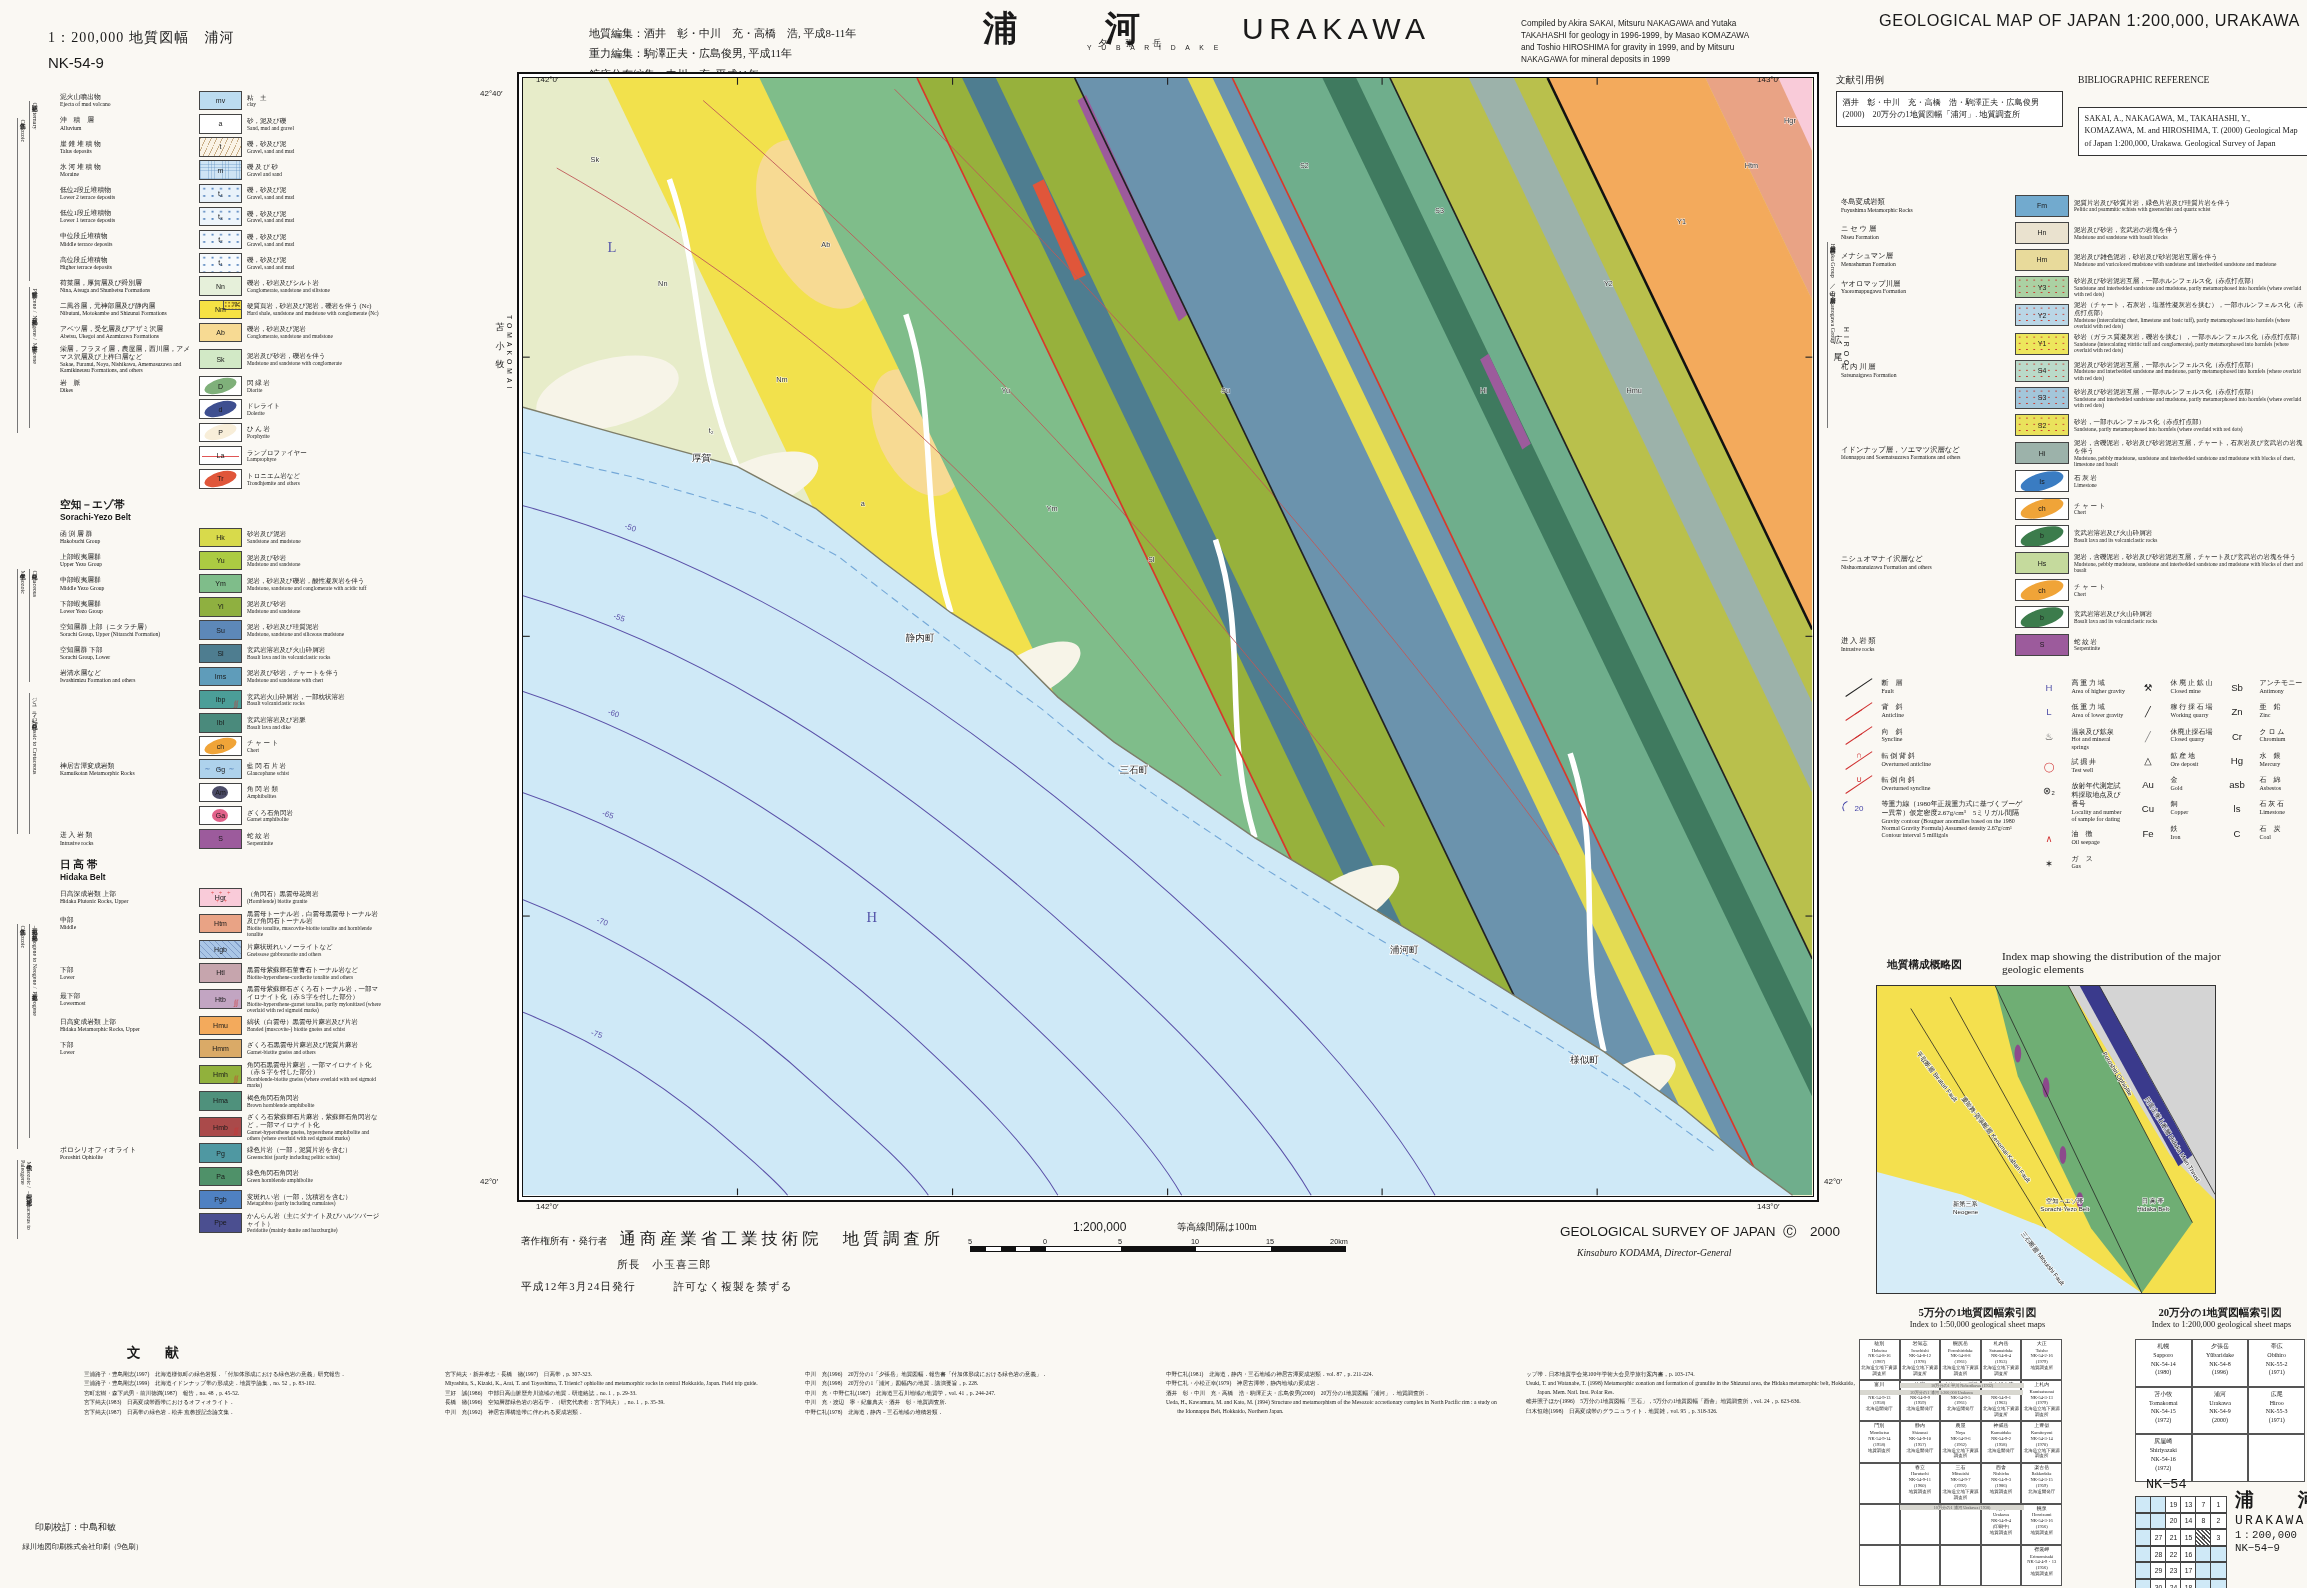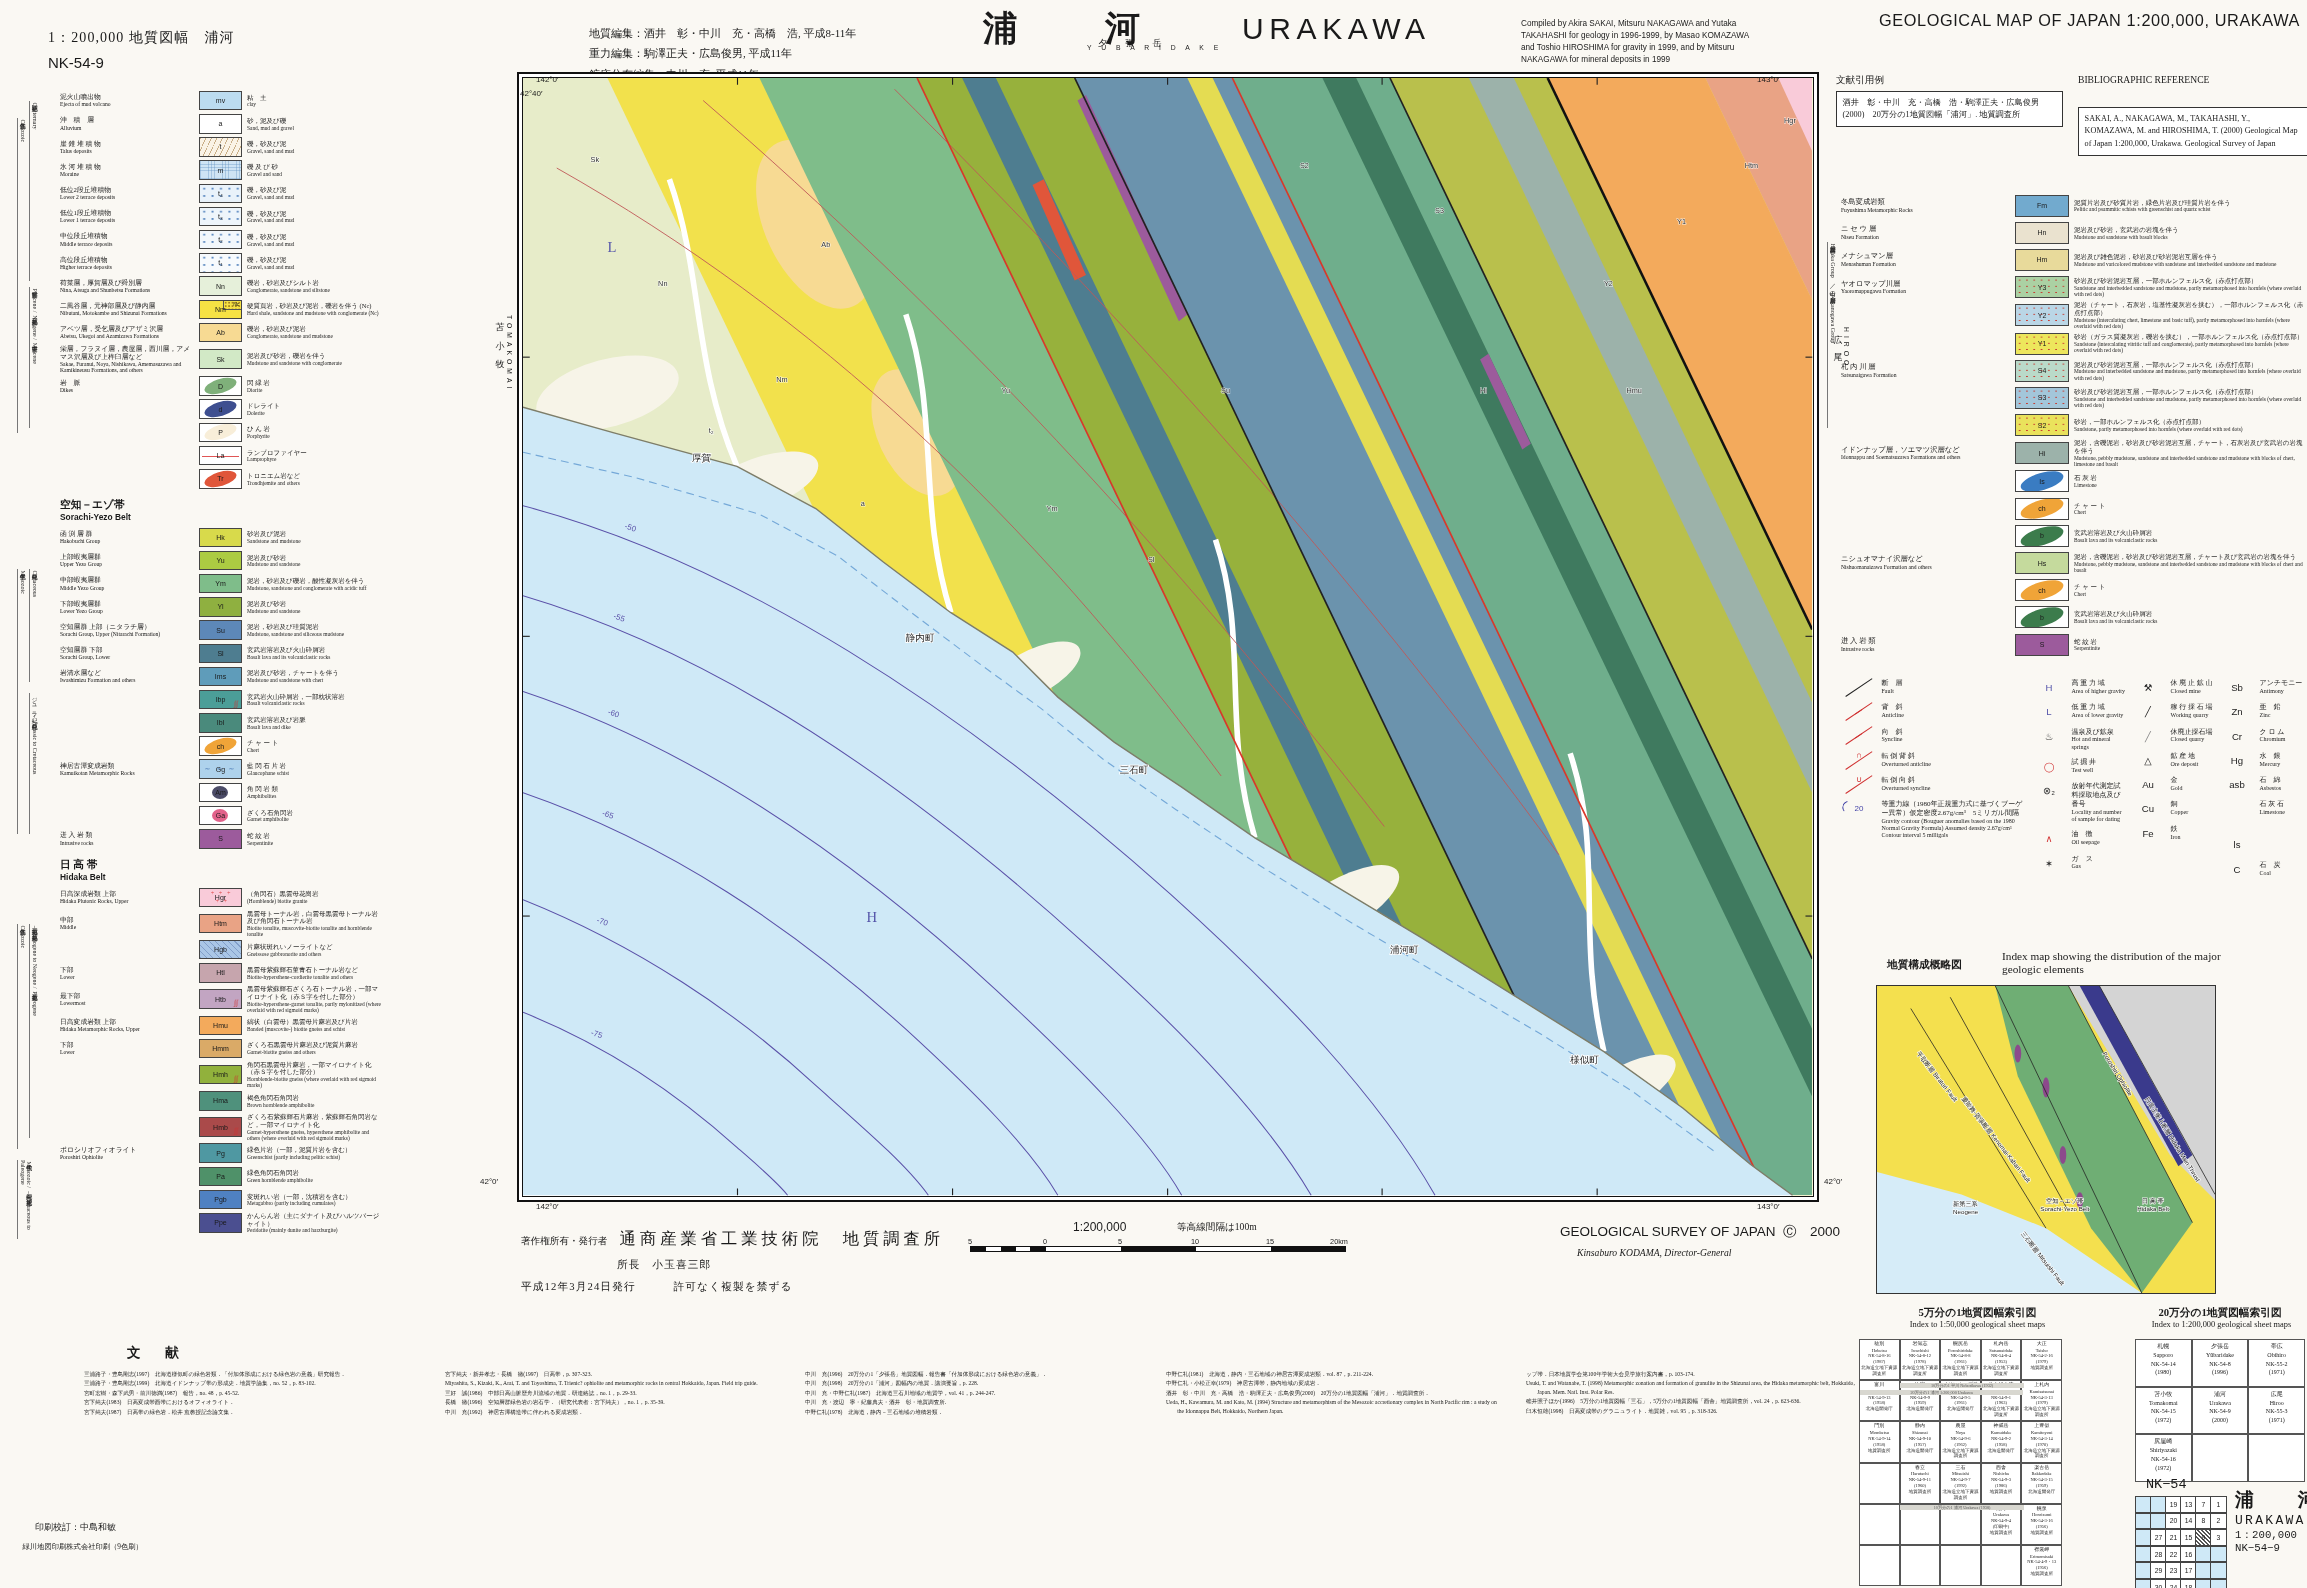--- a/index.html
+++ b/index.html
@@ -954,21 +954,21 @@
     </div>
   </div>
 
   <div class="abs edge-ja" style="left:1098px;top:37px;">夕 張 岳</div>
   <div class="abs edge-en" style="left:1087px;top:44px;">Y Ū B A R I D A K E</div>
   <div class="abs v edge-ja" style="left:493px;top:315px;">苫 小 牧</div>
   <div class="abs v edge-en" style="left:506px;top:315px;">TOMAKOMAI</div>
   <div class="abs v edge-ja" style="left:1831px;top:327px;">広 尾</div>
   <div class="abs v edge-en" style="left:1843px;top:327px;">HIROO</div>
   <div class="abs corner" style="left:536px;top:75px;">142°0′</div>
-  <div class="abs corner" style="left:480px;top:89px;margin-left:40px;">42°40′</div>
+  <div class="abs corner" style="left:480px;top:89px;">42°40′</div>
   <div class="abs corner" style="left:1757px;top:75px;">143°0′</div>
   <div class="abs corner" style="left:480px;top:1177px;">42°0′</div>
   <div class="abs corner" style="left:536px;top:1202px;">142°0′</div>
   <div class="abs corner" style="left:1824px;top:1177px;">42°0′</div>
   <div class="abs corner" style="left:1757px;top:1202px;">143°0′</div>
 
   <div class="abs bib-label" style="left:1836px;top:74px;">文献引用例</div>
   <div class="abs bib-label" style="left:2078px;top:74px;">BIBLIOGRAPHIC REFERENCE</div>
   <div class="abs bib-box" style="left:1836px;top:91px;width:214px;">酒井　彰・中川　充・高橋　浩・駒澤正夫・広島俊男(2000)　20万分の1地質図幅「浦河」. 地質調査所</div>
   <div class="abs bib-box" style="left:2078px;top:107px;width:217px;">SAKAI, A., NAKAGAWA, M., TAKAHASHI, Y., KOMAZAWA, M. and HIROSHIMA, T. (2000)  Geological Map of Japan 1:200,000, Urakawa.  Geological Survey of Japan</div>
@@ -1421,21 +1421,21 @@
 
   <div class="symrow">
     <div class="gly" style="color: rgb(34, 34, 34);">asb</div>
     <div class="symtxt">
       <div class="ja">石　綿</div>
       <div class="en">Asbestos</div>
     </div>
   </div>
 
   <div class="symrow">
-    <div class="gly" style="color: rgb(34, 34, 34); margin-top: 36px;">ls</div>
+    <div class="gly" style="color: rgb(34, 34, 34);">ls</div>
     <div class="symtxt">
       <div class="ja">石 灰 石</div>
       <div class="en">Limestone</div>
     </div>
   </div>
 
   <div class="symrow">
     <div class="gly" style="color: rgb(34, 34, 34);">C</div>
     <div class="symtxt">
       <div class="ja">石　炭</div>

